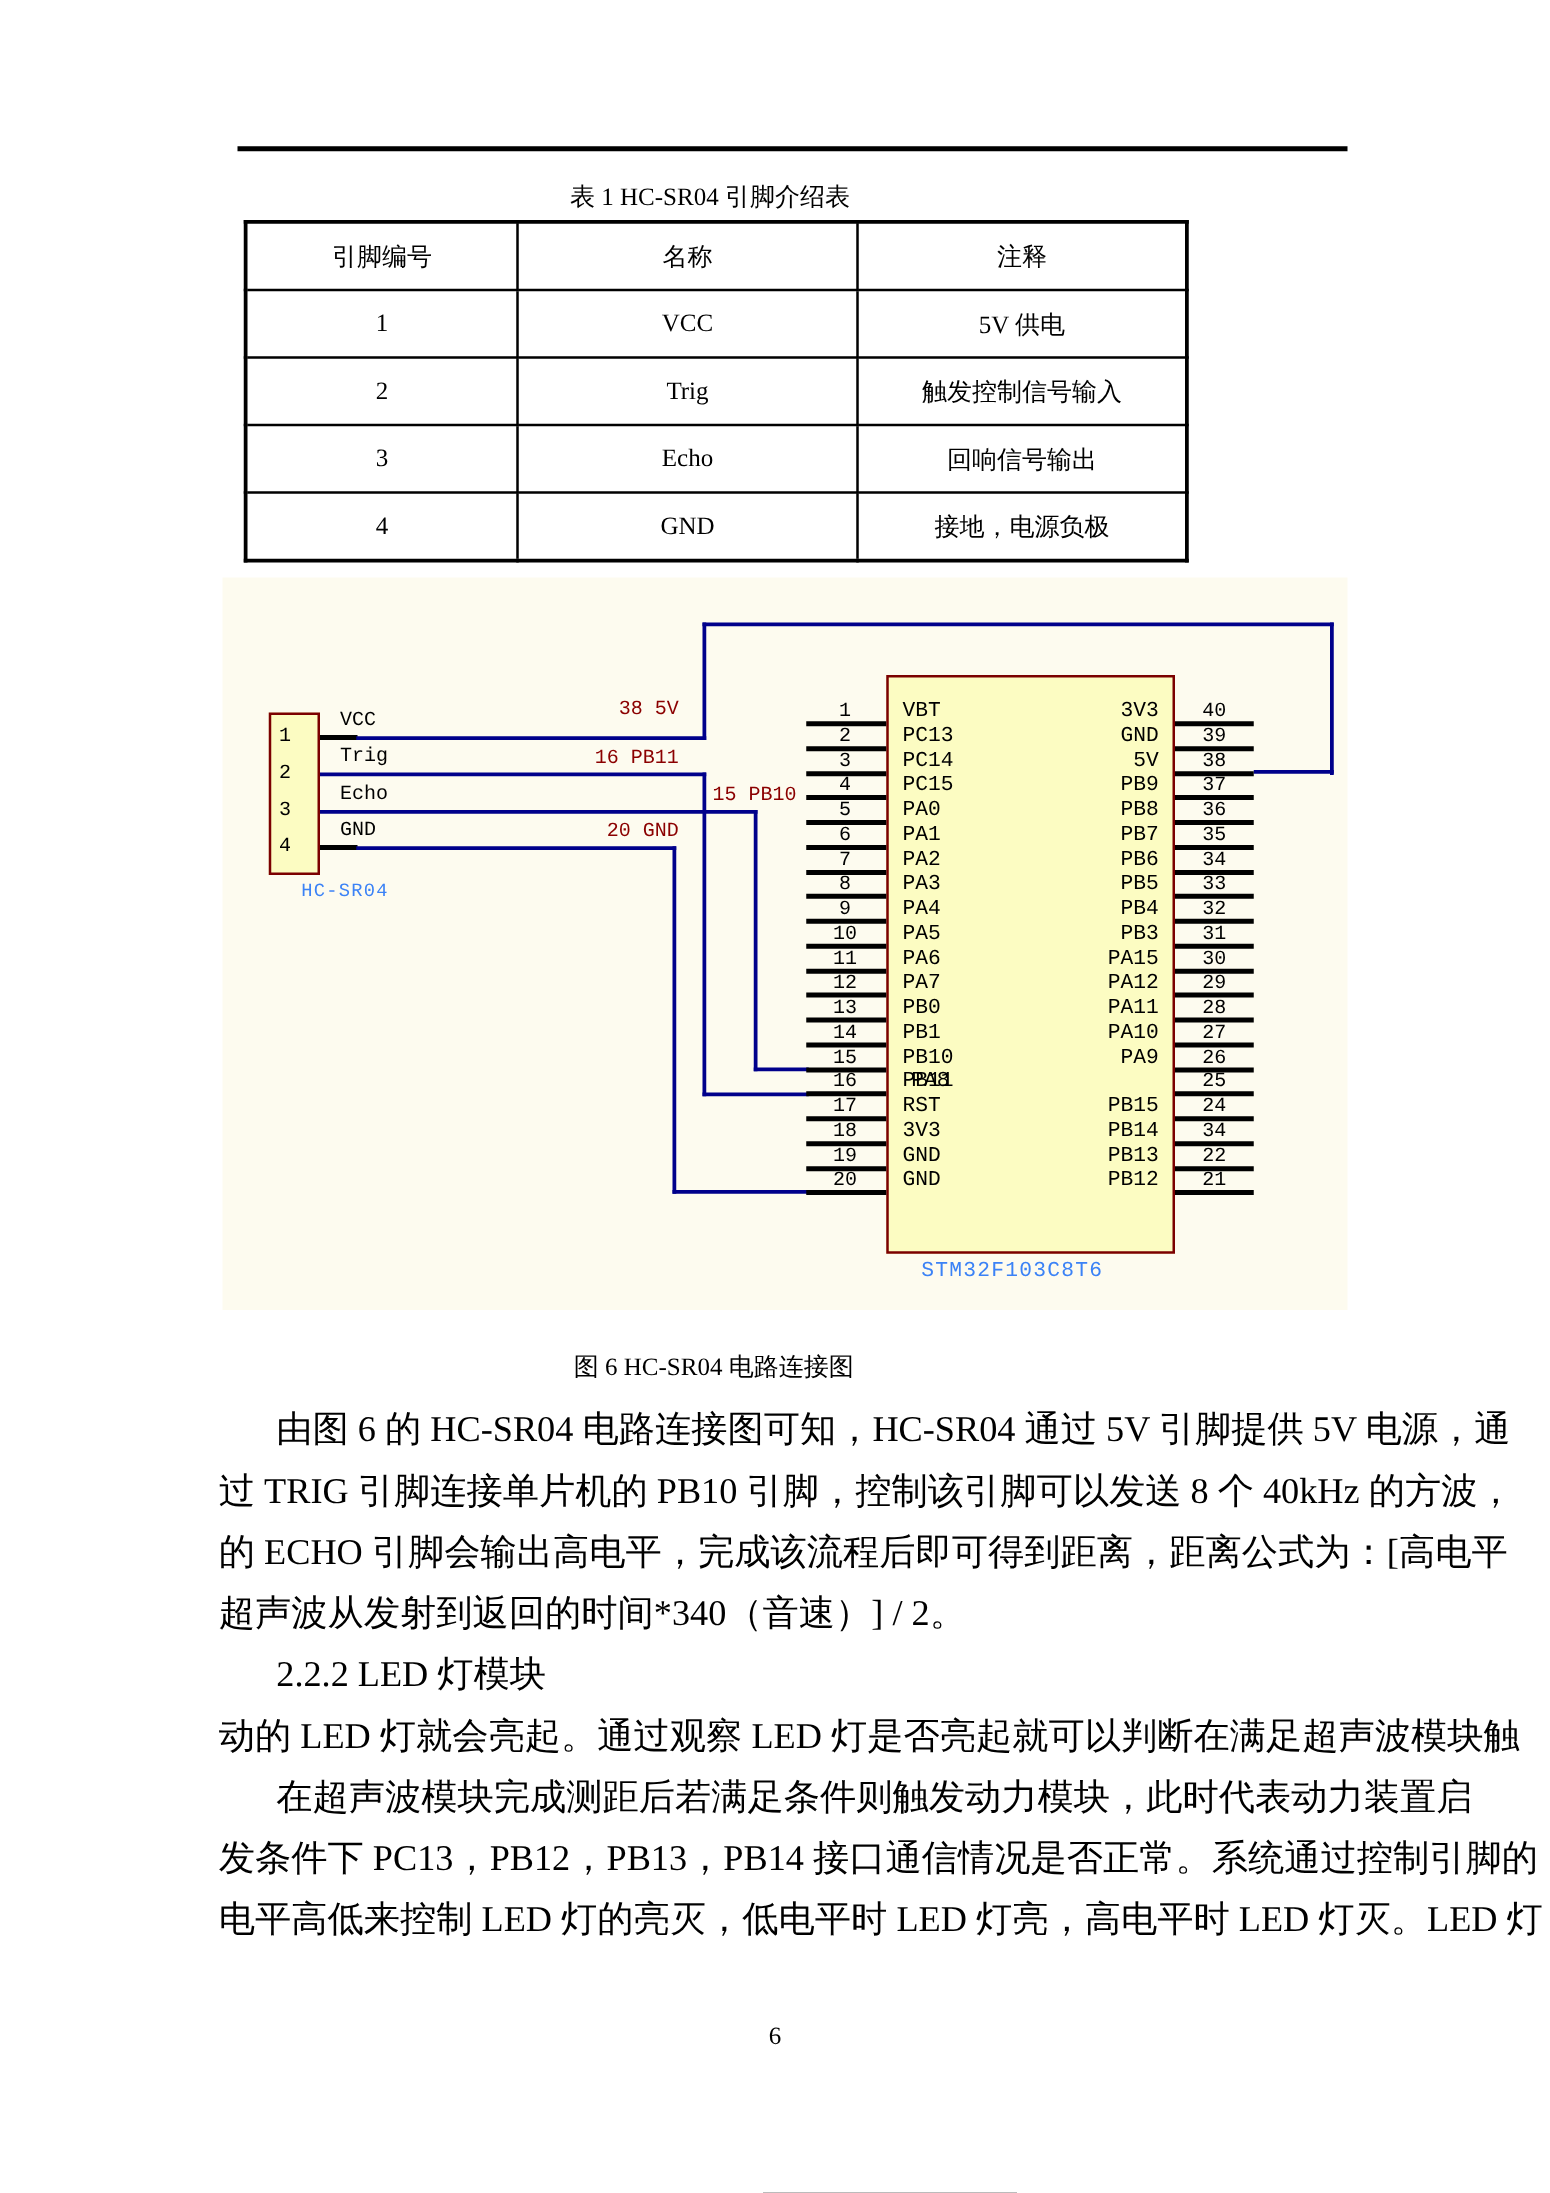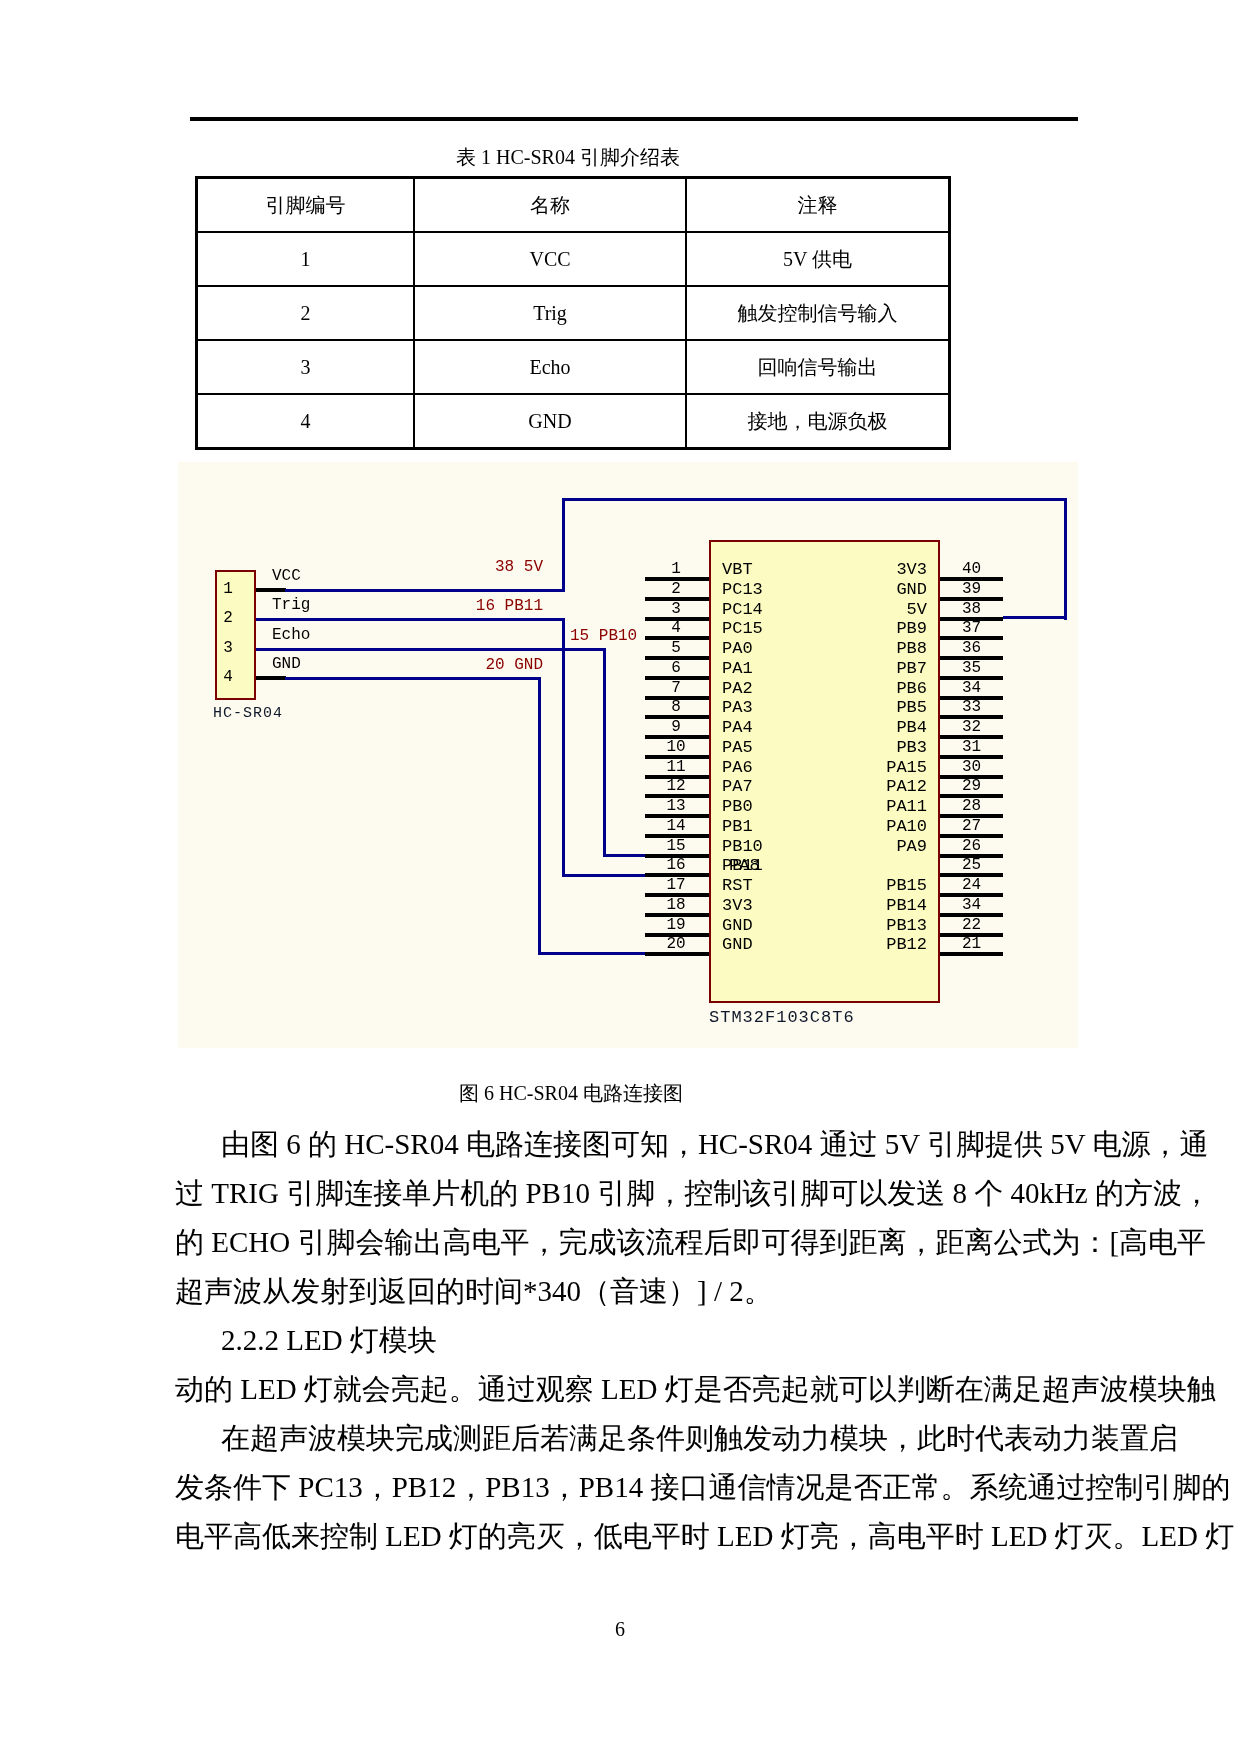--- a/index.html
+++ b/index.html
@@ -23,21 +23,21 @@
   table.pin-table { border:3px solid #000; }
 
   .diagram { position:absolute; left:178px; top:462px; width:900px; height:586px;
     background:#FDFBEF; font-family:"Liberation Mono","DejaVu Sans Mono",monospace; }
   .comp-box { position:absolute; background:#FCFCC2; border:2px solid #7B0000; box-sizing:border-box; }
   .wire { position:absolute; background:#00008B; }
   .stub { position:absolute; background:#000; height:4px; }
   .pin-num { position:absolute; font-size:16px; line-height:18px; color:#000; text-align:center; }
   .pin-name { position:absolute; font-size:17px; line-height:20px; color:#000; white-space:nowrap; }
   .net-label { position:absolute; font-size:16px; line-height:18px; color:#8B0000; white-space:nowrap; }
-  .comp-label { position:absolute; font-size:16px; line-height:18px; color:#0f172a; white-space:nowrap; letter-spacing:1px; }
+  .comp-label { position:absolute; font-size:16px; line-height:18px; color:#3b82f6; white-space:nowrap; letter-spacing:1px;margin-left:28px; }
   .hc-pin-label { position:absolute; font-size:16px; line-height:18px; color:#000; white-space:nowrap; }
 
   .figure-caption { position:absolute; left:175px; top:1080px; width:792px; text-align:center;
     font-size:20px; white-space:nowrap; }
 
   .body-text { position:absolute; left:175px; top:1120px; width:800px; }
   .body-line { height:49px; line-height:49px; font-size:29px; white-space:nowrap; }
   .body-line.indent { padding-left:46px; }
 
   .page-number { position:absolute; left:0; top:1618px; width:1240px; text-align:center; font-size:20px; }

